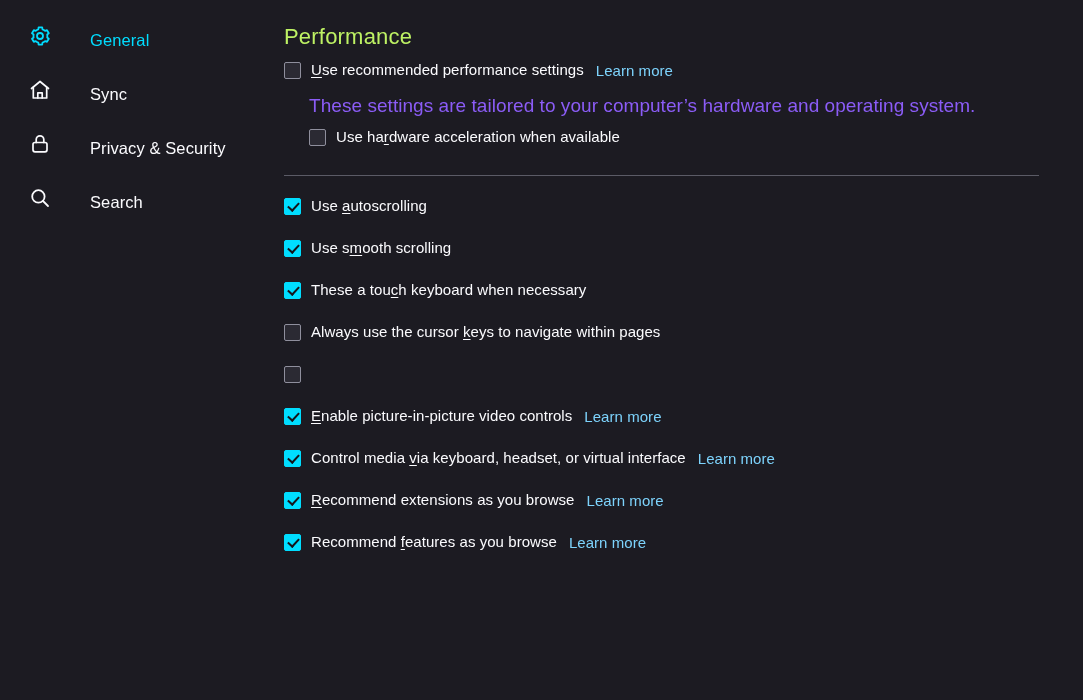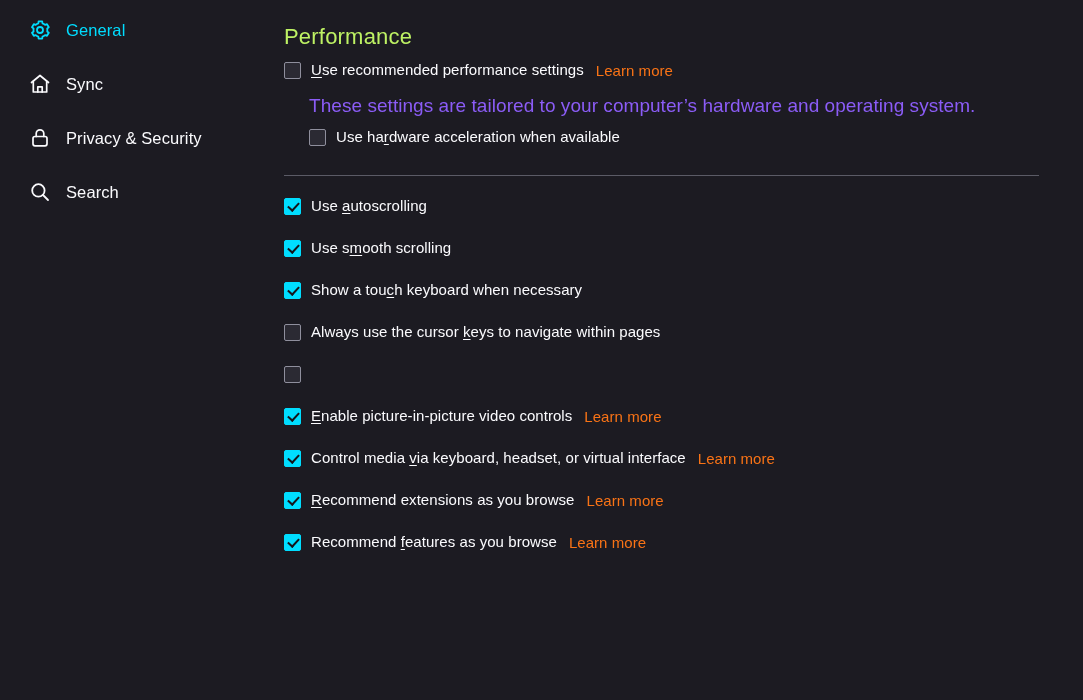--- a/index.html
+++ b/index.html
@@ -25,27 +25,28 @@
   
   .sidebar {
     width: 280px;
     flex: 0 0 280px;
     background: #1c1b22;
     padding-top: 12px;
     box-sizing: border-box;
   }
   .nav-item {
     display: flex;
-    align-items: center;
+    align-items: flex-end;
     height: 36px;
     margin: 0 8px 18px 8px;
     padding-left: 20px;
     border-radius: 4px;
     cursor: default;
     color: #fbfbfe;
+    gap: 24px;
   }
   .nav-item .nav-icon {
     width: 24px;
     height: 24px;
     flex: 0 0 24px;
     display: flex;
     align-items: center;
     justify-content: center;
     margin-right: 14px;
   }
@@ -122,21 +123,21 @@
     font-size: 15px;
     line-height: 1;
     color: #fbfbfe;
     white-space: nowrap;
     letter-spacing: 0.05px;
   }
   .ak { text-decoration: underline; text-underline-offset: 2px; }
 
   .learn {
     font-size: 15px;
-    color: #f97316;
+    color: #7dd3fc;
     margin-left: 12px;
     text-decoration: none;
     white-space: nowrap;
     cursor: pointer;
     letter-spacing: 0.05px;
   }
 
   .desc {
     font-size: 19px;
     color: #8b5cf6;
@@ -222,21 +223,21 @@
           <div class="check-row">
             <span class="cbox on"></span>
             <span class="check-label"><span>Use </span><span class="ak">a</span><span>utoscrolling</span></span>
           </div>
           <div class="check-row">
             <span class="cbox on"></span>
             <span class="check-label"><span>Use s</span><span class="ak">m</span><span>ooth scrolling</span></span>
           </div>
           <div class="check-row">
             <span class="cbox on"></span>
-            <span class="check-label"><span>Show a tou</span><span class="ak">c</span><span>h keyboard when necessary</span></span>
+            <span class="check-label"><span>These a tou</span><span class="ak">c</span><span>h keyboard when necessary</span></span>
           </div>
           <div class="check-row">
             <span class="cbox"></span>
             <span class="check-label"><span>Always use the cursor </span><span class="ak">k</span><span>eys to navigate within pages</span></span>
           </div>
           <div class="check-row">
             <span class="cbox"></span>
           </div>
           <div class="check-row">
             <span class="cbox on"></span>

